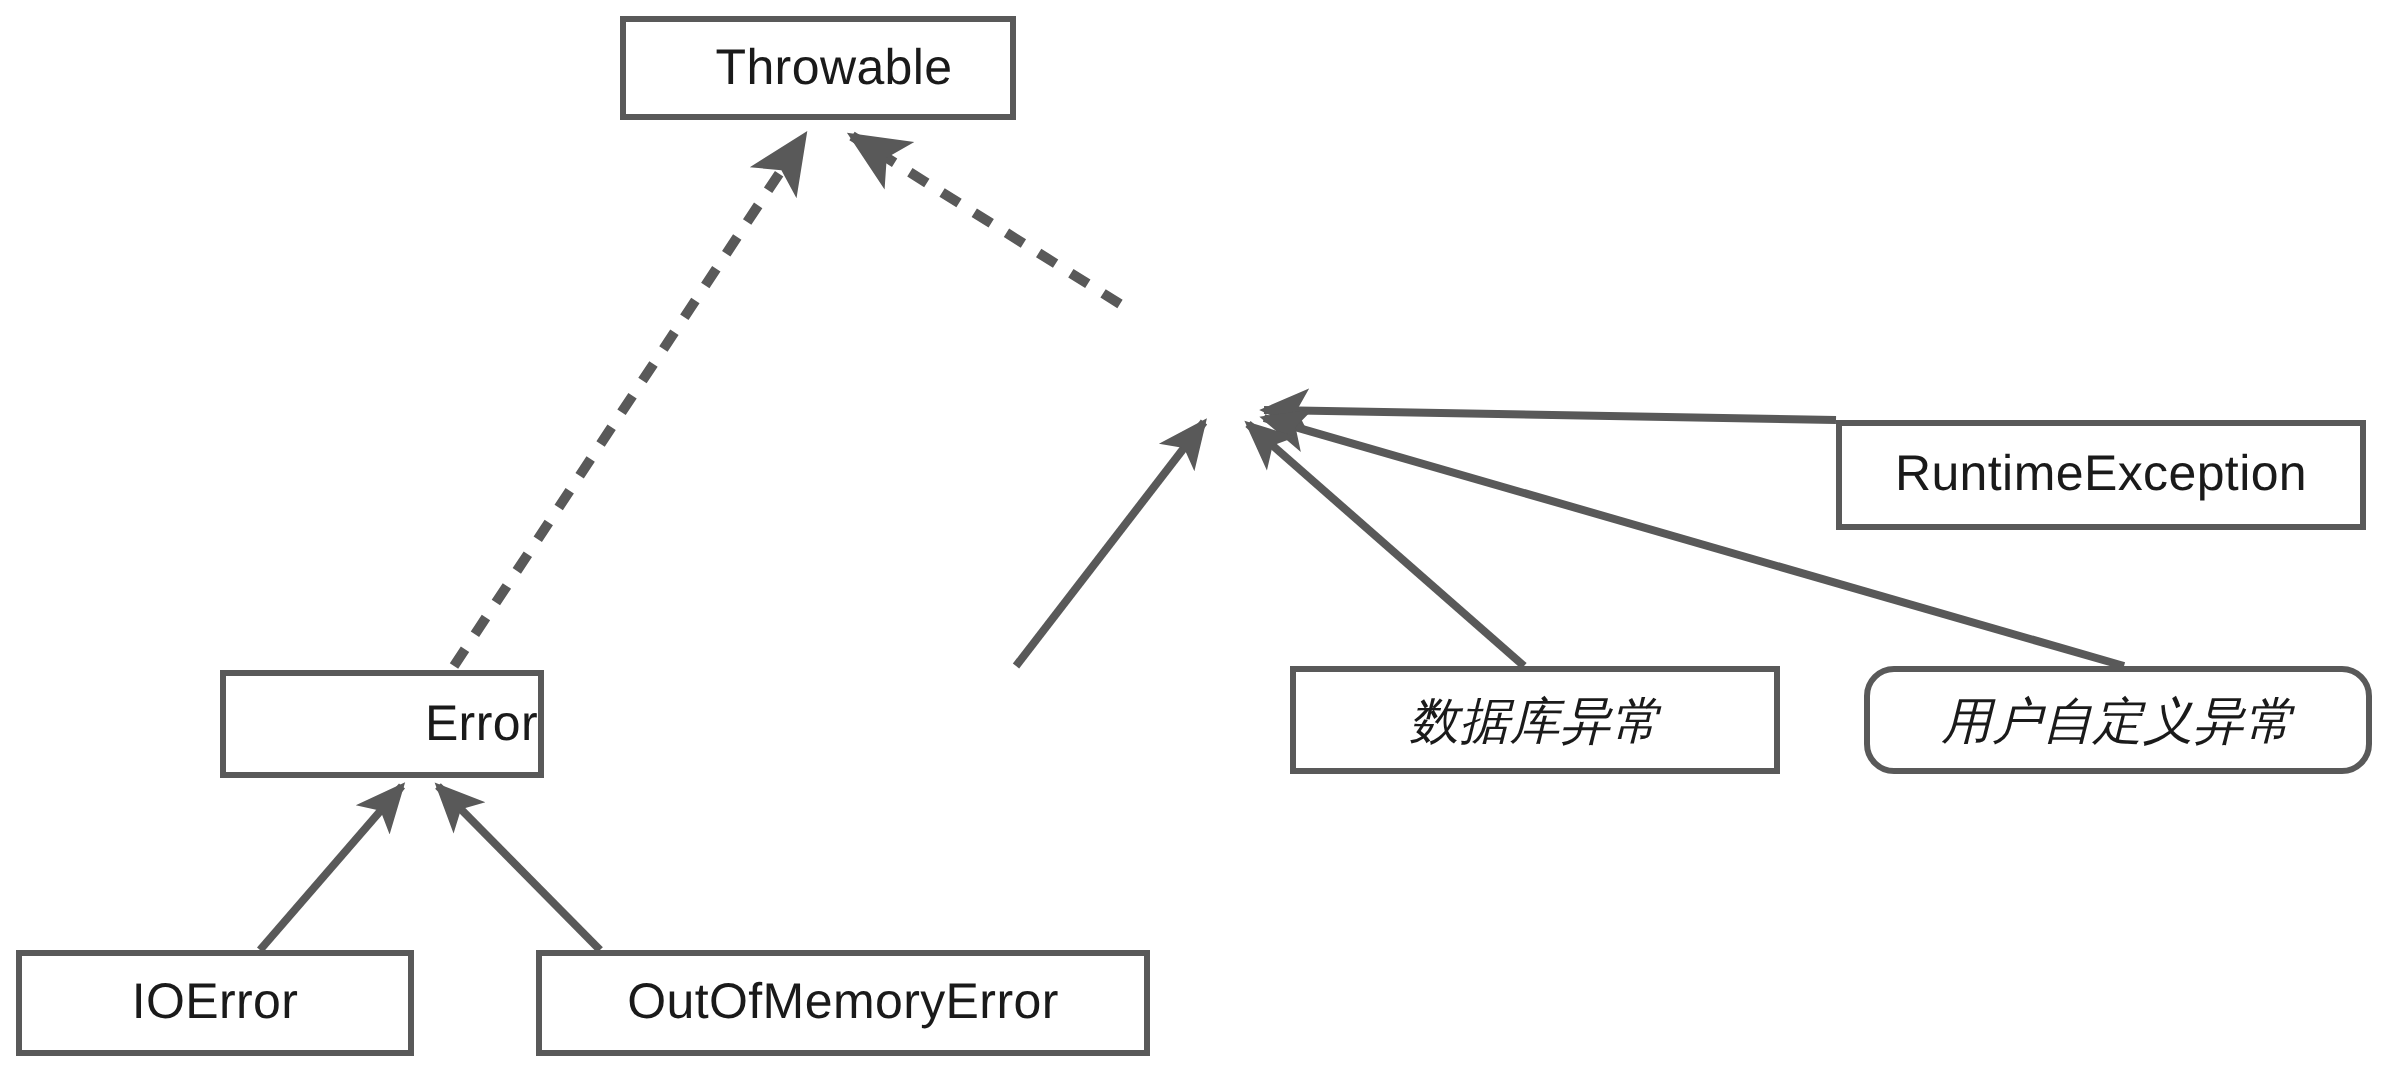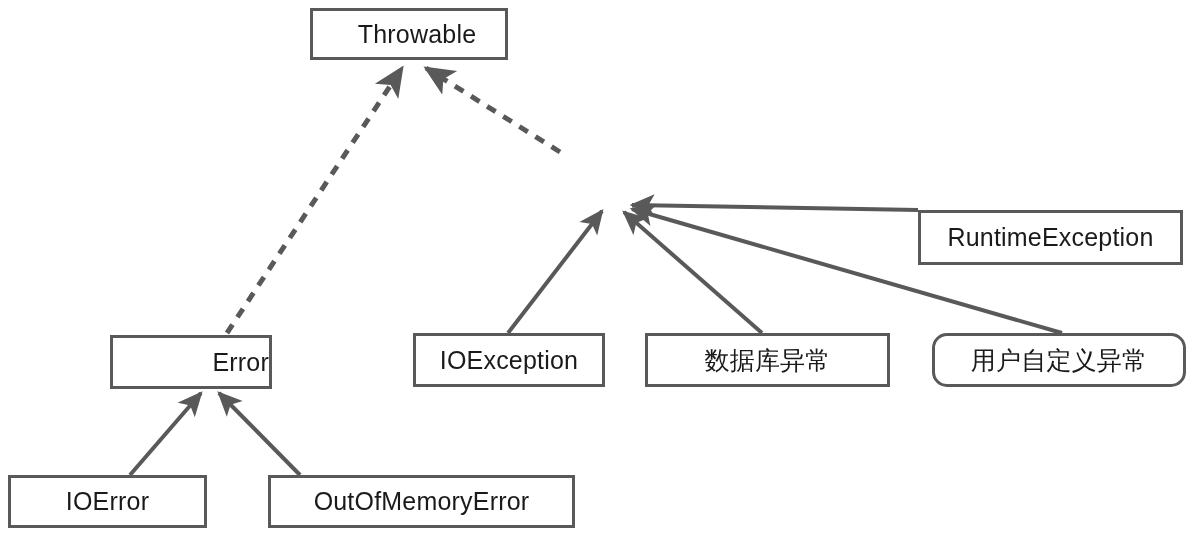--- a/index.html
+++ b/index.html
@@ -38,20 +38,21 @@
     color: #1a1a1a;
     font-size: 25px;
     line-height: 1;
     letter-spacing: 0.2px;
     white-space: nowrap;
     font-weight: 400;
   }
   .node-label.cjk {
     font-family: "DejaVu Sans", "Liberation Sans", sans-serif;
     font-size: 25px;
+    font-style: italic;
   }
 </style>
 </head>
 <body>
 
 <div id="diagram-root">
 
   <svg id="edge-layer" viewBox="0 0 1192 534" width="1192" height="534" xmlns="http://www.w3.org/2000/svg">
     <defs>
       <marker id="arrowhead" markerWidth="7" markerHeight="7" refX="5.6" refY="3" orient="auto" markerUnits="strokeWidth">
@@ -82,23 +83,20 @@
 
 
   <div class="node" style="left:918px; top:210px; width:265px; height:55px;">
     <span class="node-label">RuntimeException</span>
   </div>
 
   <div class="node" style="left:110px; top:335px; width:162px; height:54px;justify-content:flex-end;">
     <span class="node-label">Error</span>
   </div>
 
-  <div class="node" style="left:413px; top:333px; width:192px; height:54px;">
-    <span class="node-label">IOException</span>
-  </div>
 
   <div class="node" style="left:645px; top:333px; width:245px; height:54px;">
     <span class="node-label cjk">数据库异常</span>
   </div>
 
   <div class="node" style="left:932px; top:333px; width:254px; height:54px;border-radius:15px;">
     <span class="node-label cjk">用户自定义异常</span>
   </div>
 
   <div class="node" style="left:8px; top:475px; width:199px; height:53px;">

